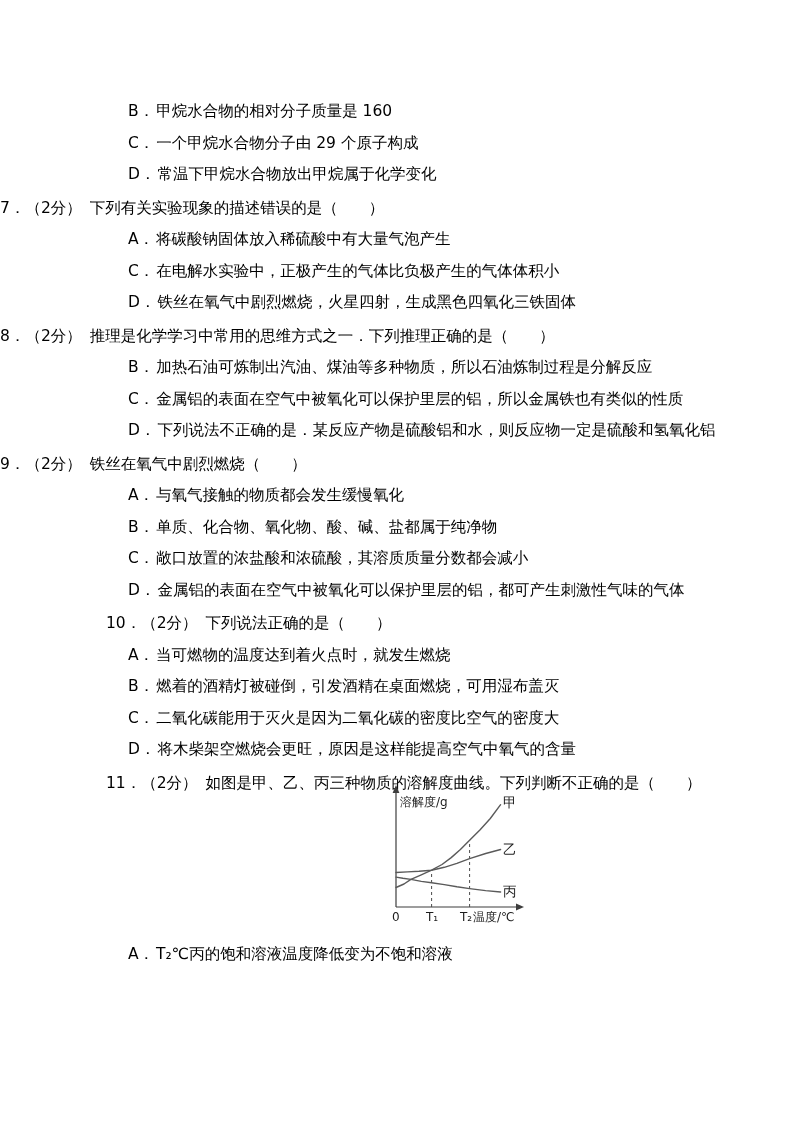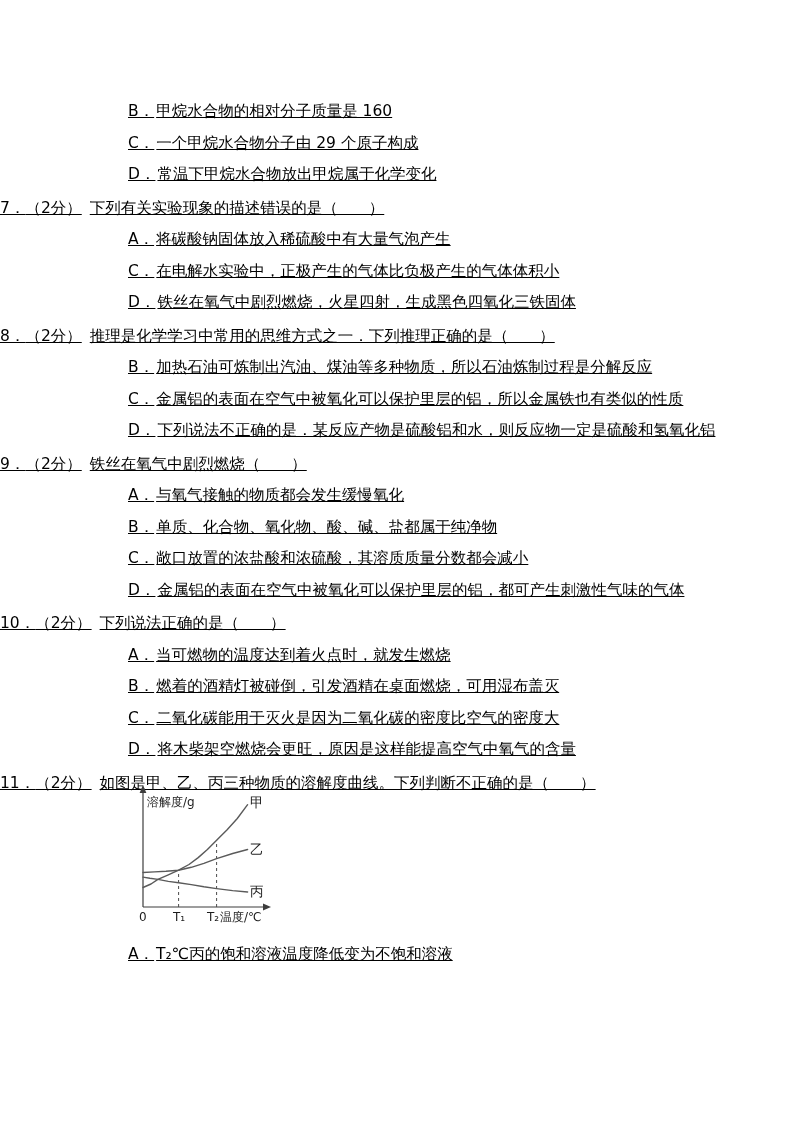--- a/index.html
+++ b/index.html
@@ -1,29 +1,29 @@
 <!DOCTYPE html>
 <html><head>
 <meta charset="utf-8">
 <style>
   html,body{margin:0;padding:0;}
   body{
     width:794px;height:1123px;background:#ffffff;overflow:hidden;
     font-family:"DejaVu Sans","Liberation Sans",sans-serif;
     font-size:15.5px;color:#000;
   }
-  .content{padding-top:96px;text-decoration:underline;}
+  .content{padding-top:96px;}
   .row{height:31.5px;line-height:31.5px;white-space:nowrap;}
   .opt{padding-left:128px;}
   .stem{margin-top:2px;}
   .stem.d1{}
-  .stem.d2{}
+  .stem.d2{padding-left:106px;}
   .pts{margin-right:8px;}
   .olabel{margin-right:2px;}
-  .chart-wrap{margin-left:129px;margin-top:-14px;height:154px;}
+  .chart-wrap{margin-left:129px;margin-top:-14px;height:154px;text-align:center;}
   svg .axis{stroke:#3d3d3d;stroke-width:1.2;fill:none;}
   svg .curve{stroke:#5a5a5a;stroke-width:1.4;fill:none;stroke-linejoin:round;stroke-linecap:round;}
   svg .dash{stroke:#4a4a4a;stroke-width:1;stroke-dasharray:3,3;fill:none;}
   svg text{fill:#1c1c1c;font-size:12px;font-family:"DejaVu Sans","Liberation Sans",sans-serif;}
   svg text.serieslabel{font-size:13.5px;}
 </style>
 </head>
 <body>
 
 <div class="content">

